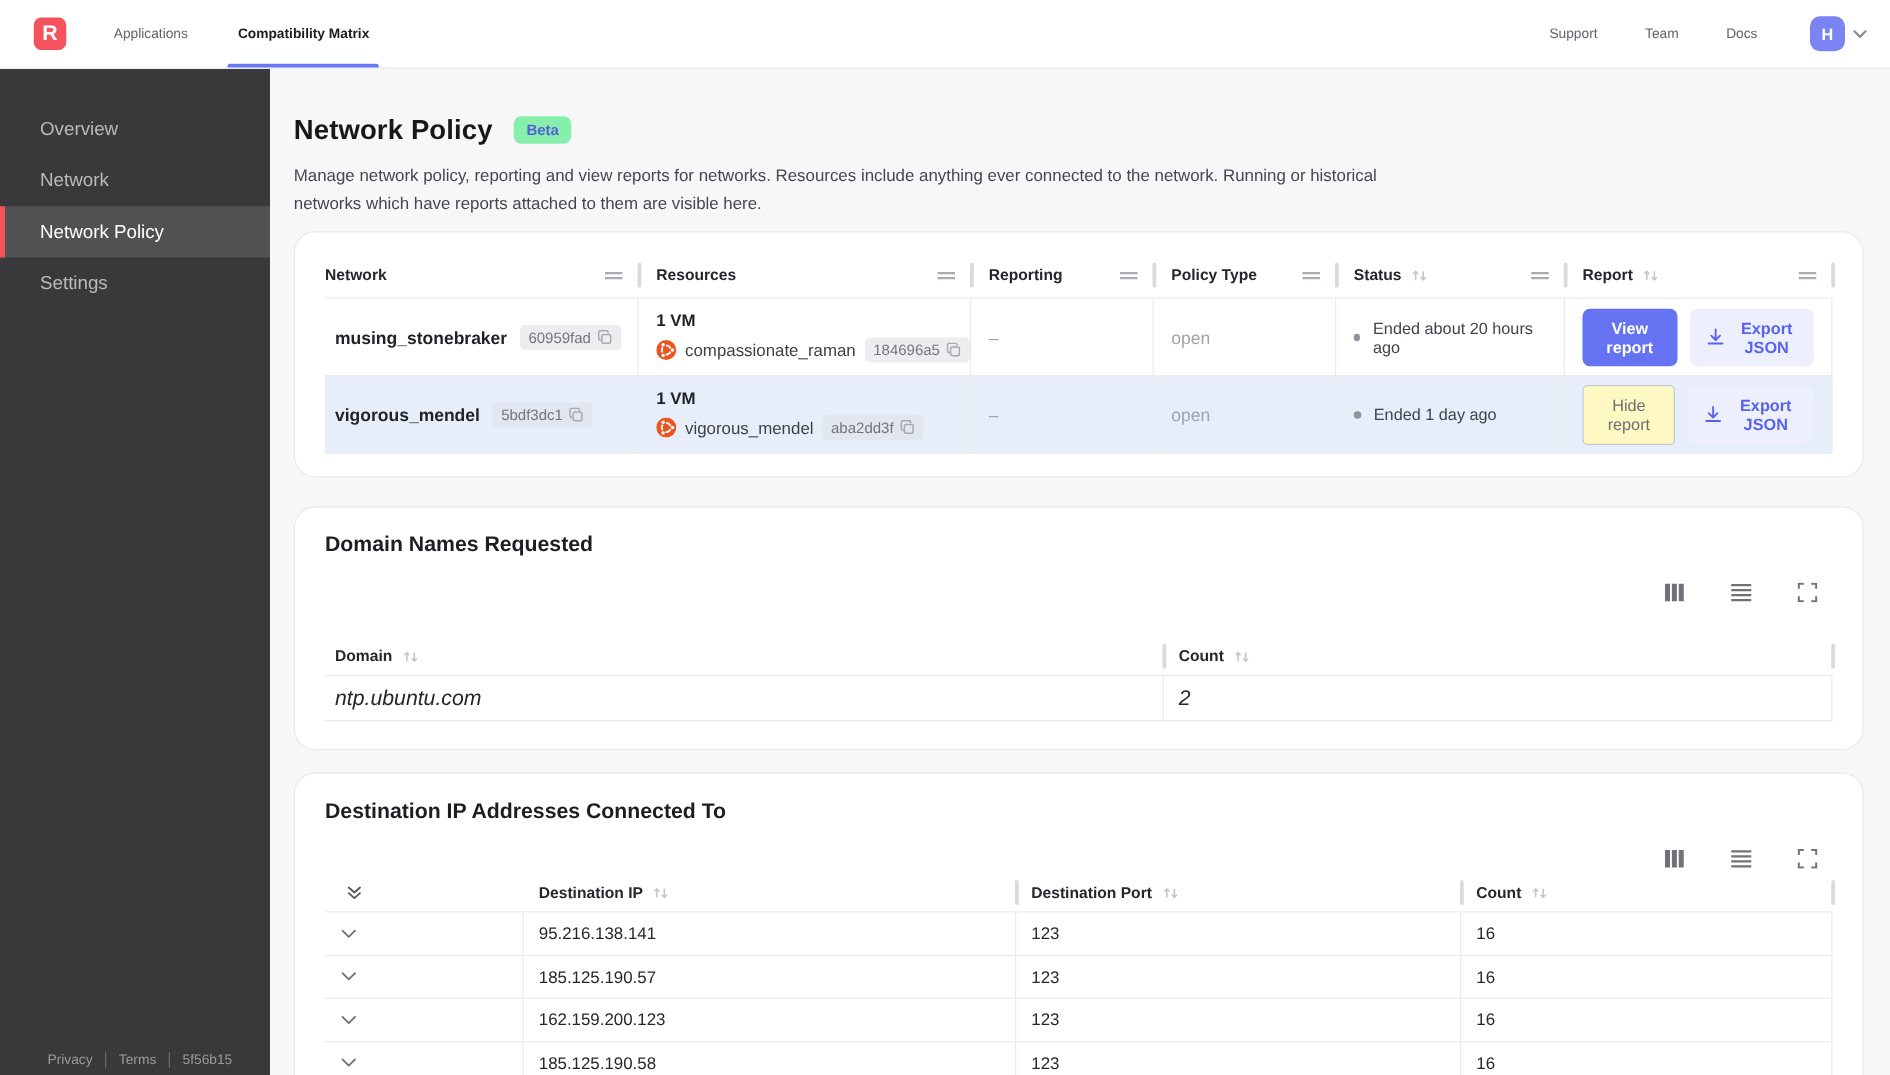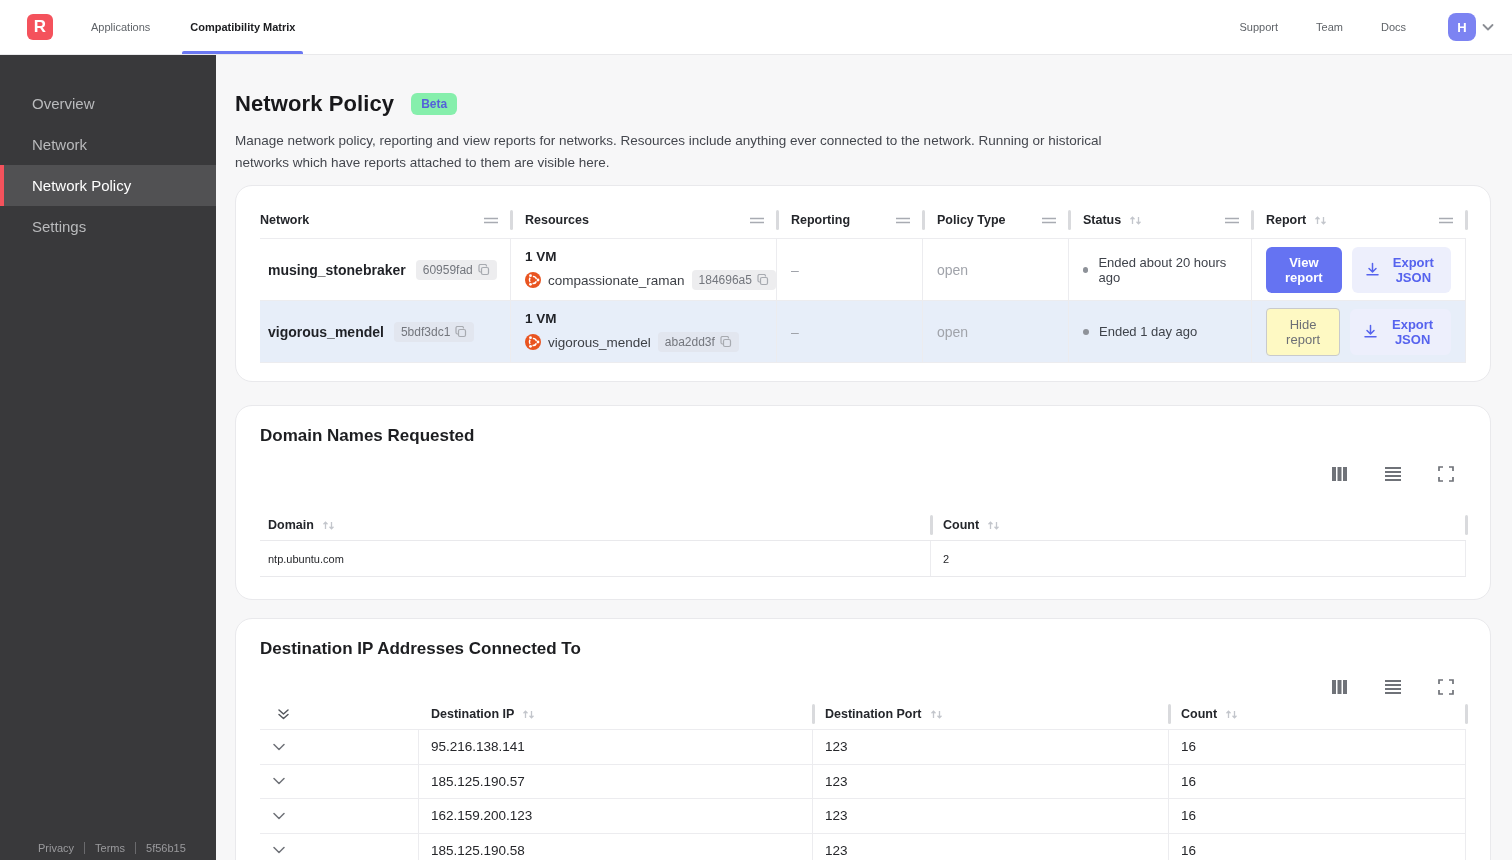--- a/index.html
+++ b/index.html
@@ -70,21 +70,21 @@
   
   .card-domains { margin-top:23px; padding:20px 24px 22px; }
   .card-dest { margin-top:18px; padding:20px 24px 22px; height:310px; }
   .tools-row { margin-top:20px; display:flex; justify-content:flex-end; align-items:center; gap:36px; padding-right:12px; }
   .tool-btn { background:none; border:none; cursor:pointer; display:inline-flex; padding:0; }
 
   .dn-head, .dn-row { display:grid; grid-template-columns:671px minmax(0,1fr); }
   .dn-head { margin-top:28px; }
   .dn-head .hcell { height:30px; }
   .dn-row { border-top:1px solid #e9e9ec; border-bottom:1px solid #e9e9ec; }
-  .dn-cell { height:35px; display:flex; align-items:center; font-size:11px; color:#26272b; border-right:1px solid #ececef; }
+  .dn-cell { height:35px; display:flex; align-items:center; font-size:17px; color:#26272b; border-right:1px solid #ececef;font-style:italic; }
   .dn-cell:first-child { padding-left:8px; }
   .dn-cell:not(:first-child) { padding-left:12px; }
   .dn-head .hcell:first-child { padding-left:8px; }
   .dn-head .hcell:not(:first-child) { padding-left:12px; }
 
   .di-head, .di-row { display:grid; grid-template-columns:159px 394px 356px minmax(0,1fr); }
   .di-head { margin-top:4px; }
   .di-head .hcell { height:30px; }
   .di-head .hcell:first-child { padding-left:13px; }
   .di-head .hcell:not(:first-child) { padding-left:12px; }

